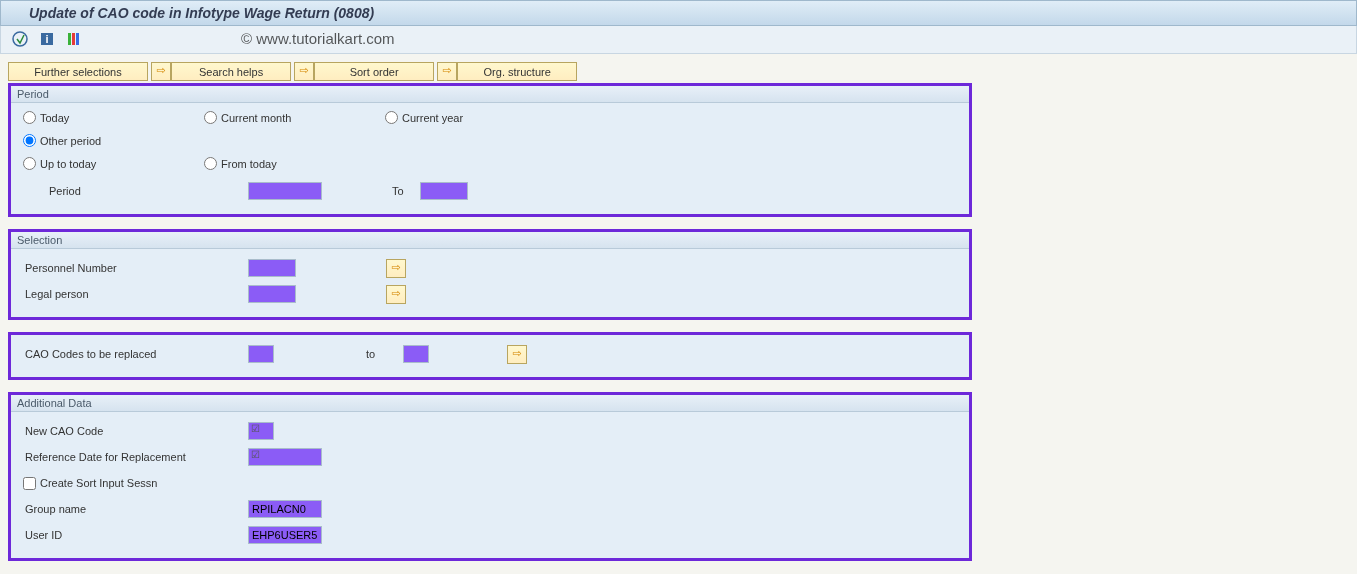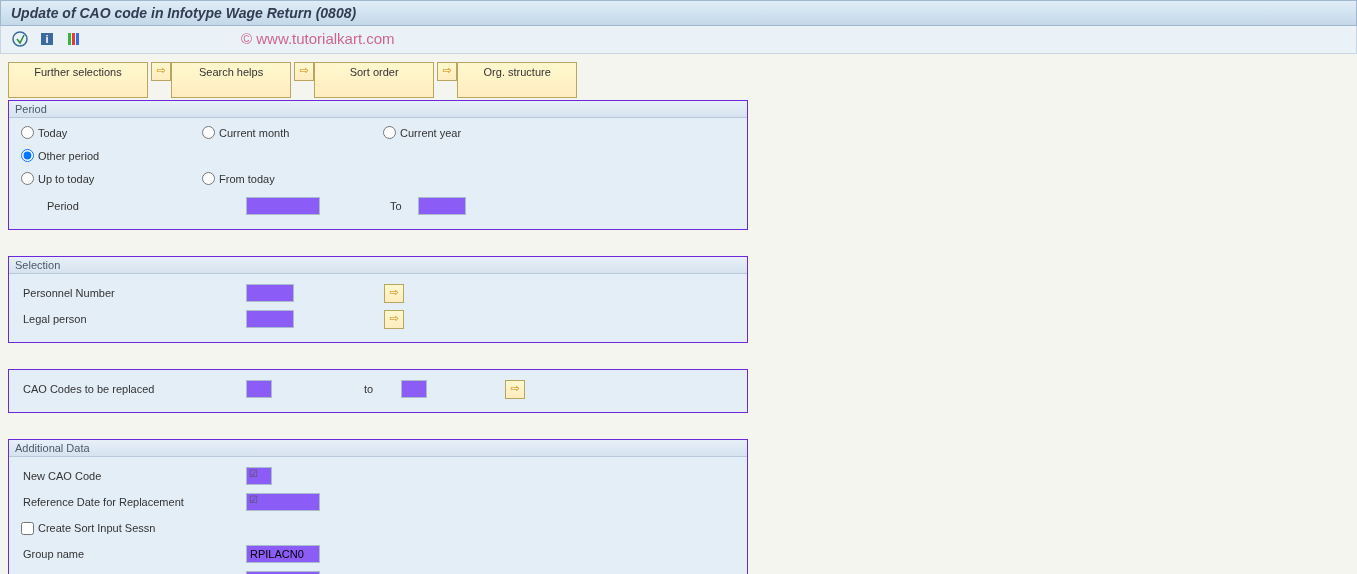--- a/index.html
+++ b/index.html
@@ -6,21 +6,21 @@
     body {
       font-family: Arial, sans-serif;
       font-size: 11px;
       background: #f5f5f0;
       color: #333;
       width: 1357px;
     }
     .title-bar {
       background: linear-gradient(to bottom, #e0edf7, #c3d8ea);
       border: 1px solid #9fb8cc;
-      padding: 4px 10px;
+      padding: 4px 28px;
       font-style: italic;
       font-weight: bold;
       font-size: 14px;
       color: #333c52;
     }
     .toolbar {
       background: #eaf1f7;
       border: 1px solid #c8d6e2;
       border-top: none;
       padding: 4px 10px;
@@ -32,61 +32,61 @@
       width: 18px;
       height: 18px;
       margin-right: 6px;
       vertical-align: middle;
       cursor: pointer;
     }
     .watermark {
       position: absolute;
       left: 240px;
       top: 4px;
-      color: #be185d;
+      color: #000000;
       font-size: 15px;
       opacity: 0.65;
     }
     .content {
       padding: 8px;
     }
     .button-row {
       margin-bottom: 2px;
     }
     .yellow-btn {
       display: inline-block;
       background: linear-gradient(to bottom, #fff8ce, #ffedc0);
       border: 1px solid #b8a560;
       padding: 2px 4px;
       font-size: 11px;
       min-width: 140px;
       text-align: center;
       cursor: pointer;
-      height: 36px;
+      height: 19px;
       line-height: 14px;
       vertical-align: top;
     }
     .arrow-btn {
       display: inline-block;
       background: linear-gradient(to bottom, #fff8ce, #ffedc0);
       border: 1px solid #b8a560;
       width: 20px;
       height: 19px;
       text-align: center;
       cursor: pointer;
       vertical-align: top;
       line-height: 15px;
       font-size: 11px;
       color: #d48500;
     }
     .group {
-      border: 1px solid #6d28d9;
+      border: 3px solid #6d28d9;
       background: #e4eef7;
-      margin-bottom: 26px;
-      width: 740px;
+      margin-bottom: 12px;
+      width: 964px;
     }
     .group-title {
       padding: 2px 6px;
       font-size: 11px;
       color: #4a5a6a;
       border-bottom: 1px solid #b8cad9;
       background: linear-gradient(to bottom, #e8f0f8, #d6e3ef);
     }
     .group-body {
       padding: 8px 12px;

